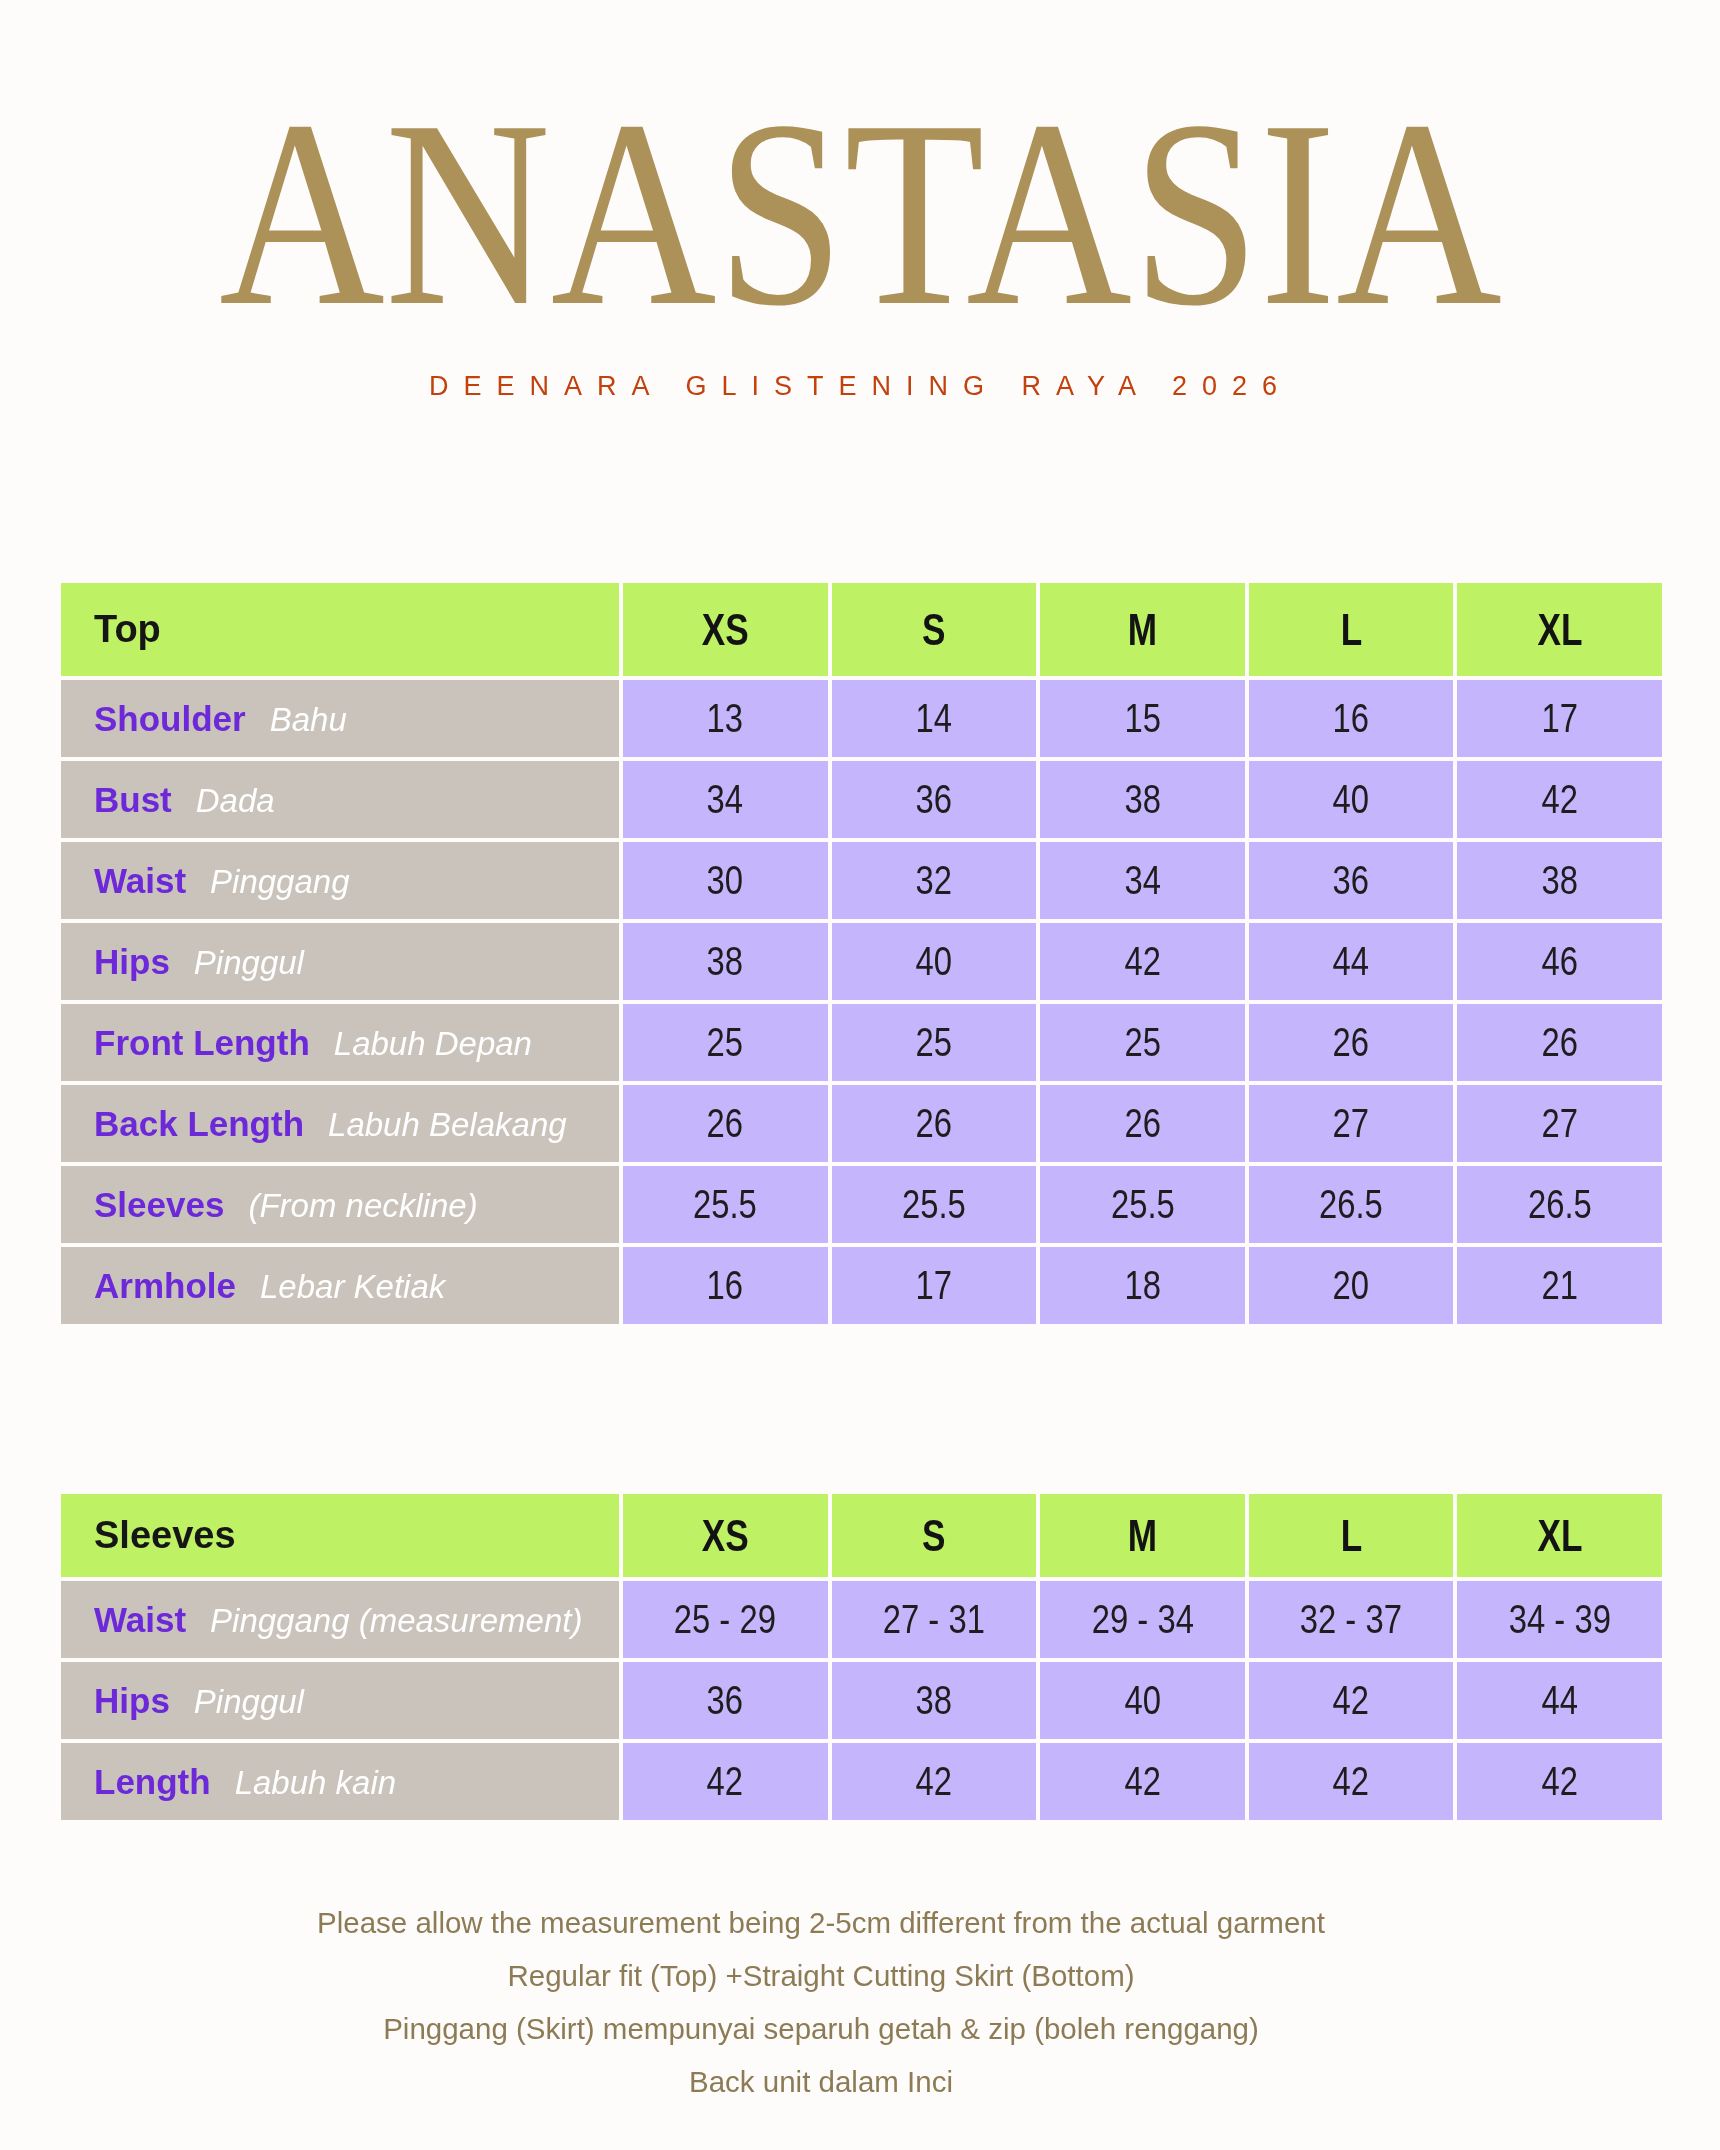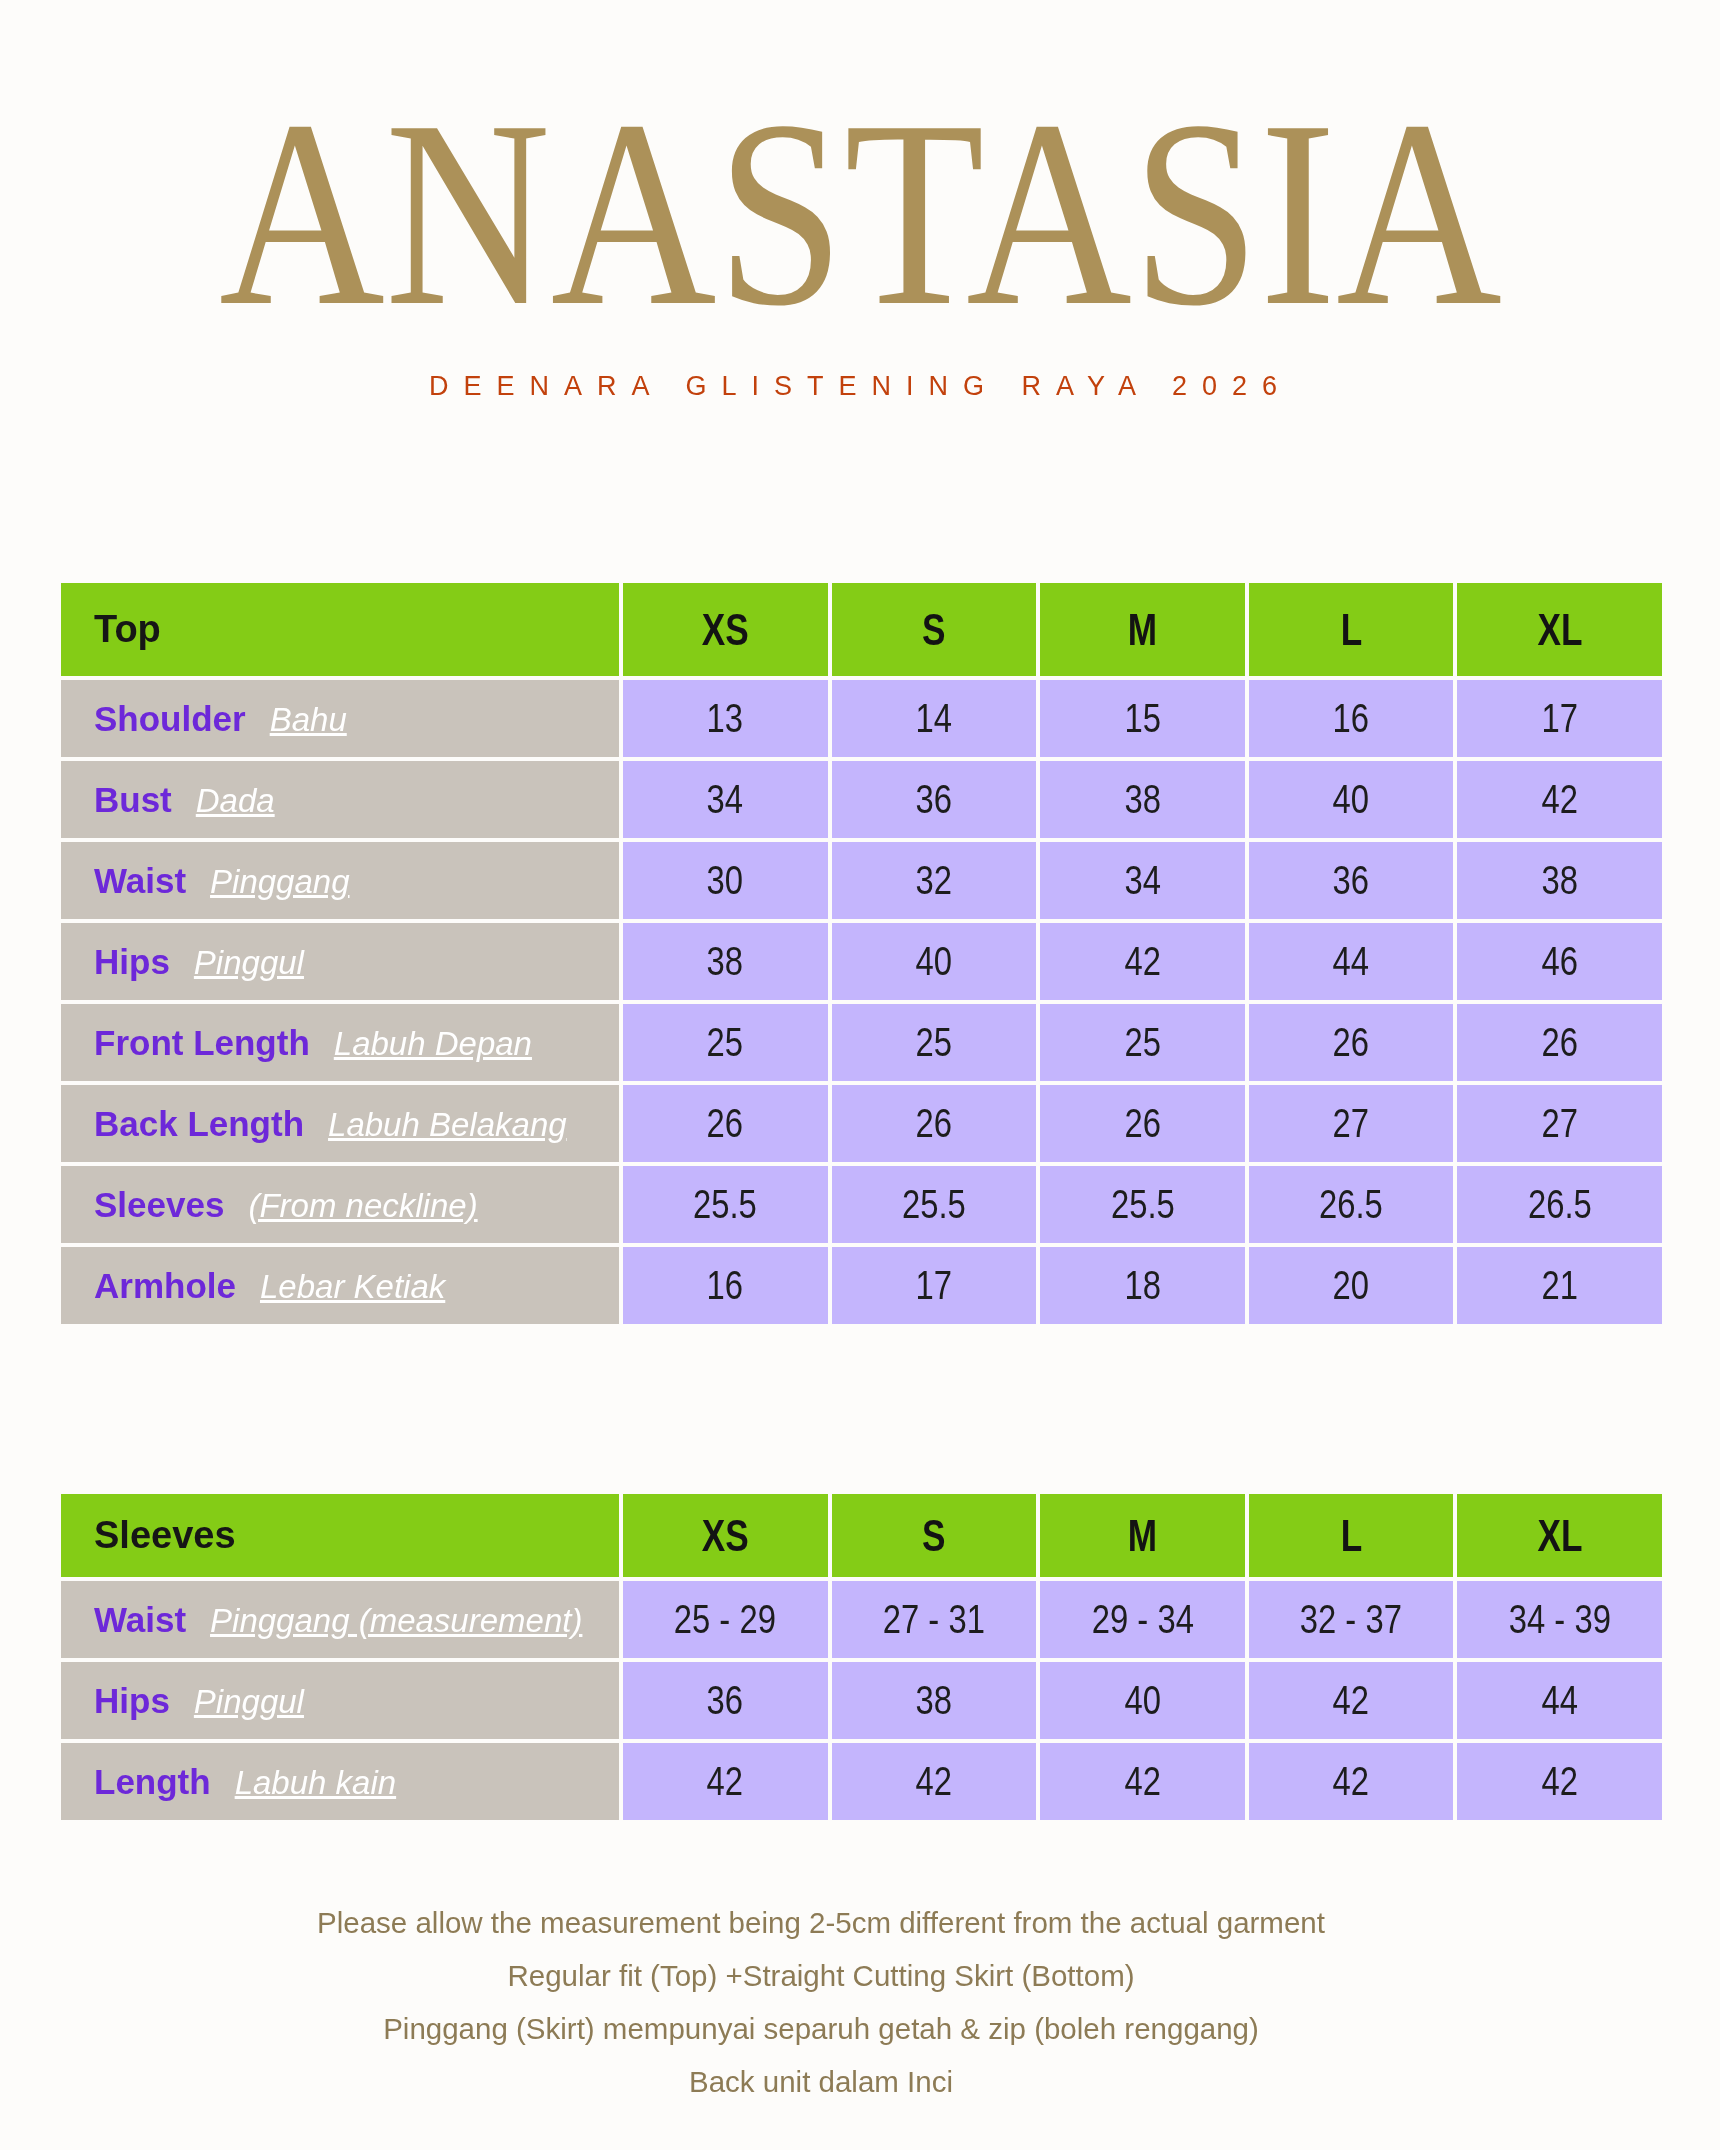--- a/index.html
+++ b/index.html
@@ -34,21 +34,21 @@
     position:absolute; left:57px; width:1609px;
     border-collapse:separate; border-spacing:4.8px;
     table-layout:fixed;
   }
   #top-table { top:579px; }
   #bottom-table { top:1490px; }
 
   td { vertical-align:middle; }
 
   .head-row td {
-    background:#84cc16;
+    background:#bef264;
     height:93px;
   }
   #bottom-table .head-row td { height:83px; }
 
   .head-label-cell { padding-left:33px; text-align:left; }
   .head-label {
     font-weight:bold; font-size:38px; color:#161616;
   }
   .head-size-cell { text-align:center; }
   .head-size-cell .cond {
@@ -56,21 +56,21 @@
   }
 
   .body-row td { height:77px; }
   .label-cell {
     background:#c9c3bb; padding-left:33px; white-space:nowrap;
   }
   .label-en {
     font-weight:bold; font-size:35px; color:#6d28d9;
   }
   .label-my {
-    font-style:italic; font-size:33px; color:#ffffff; margin-left:24px;text-decoration:underline;
+    font-style:italic; font-size:33px; color:#ffffff; margin-left:24px;
   }
   .val-cell {
     background:#c4b5fd; text-align:center; color:#1d1d1d;
   }
   .cond {
     display:inline-block;
     font-size:41px;
     transform:scaleX(0.8); transform-origin:center;
     white-space:nowrap;
   }

